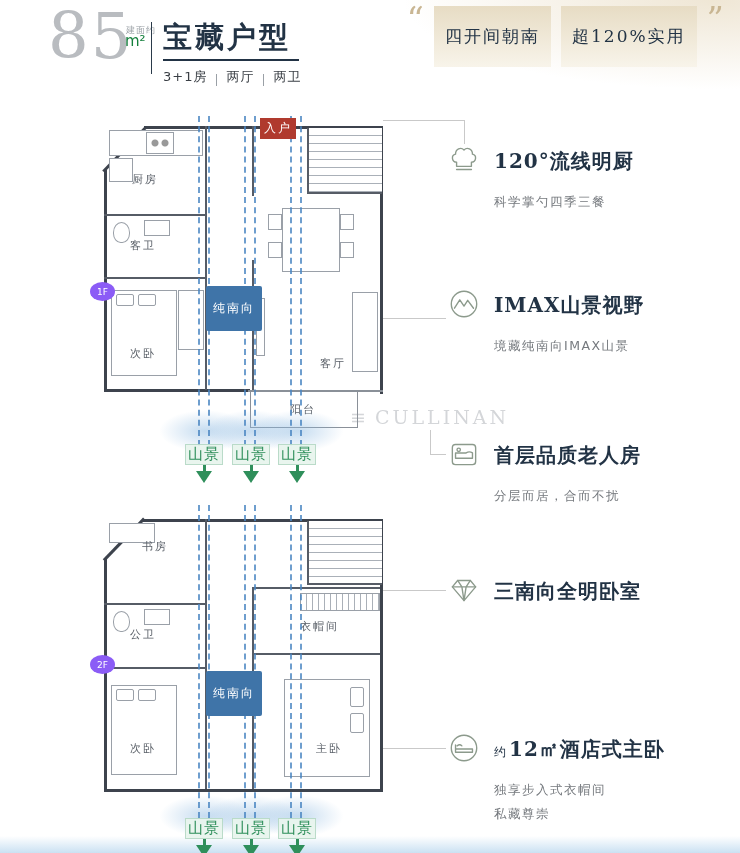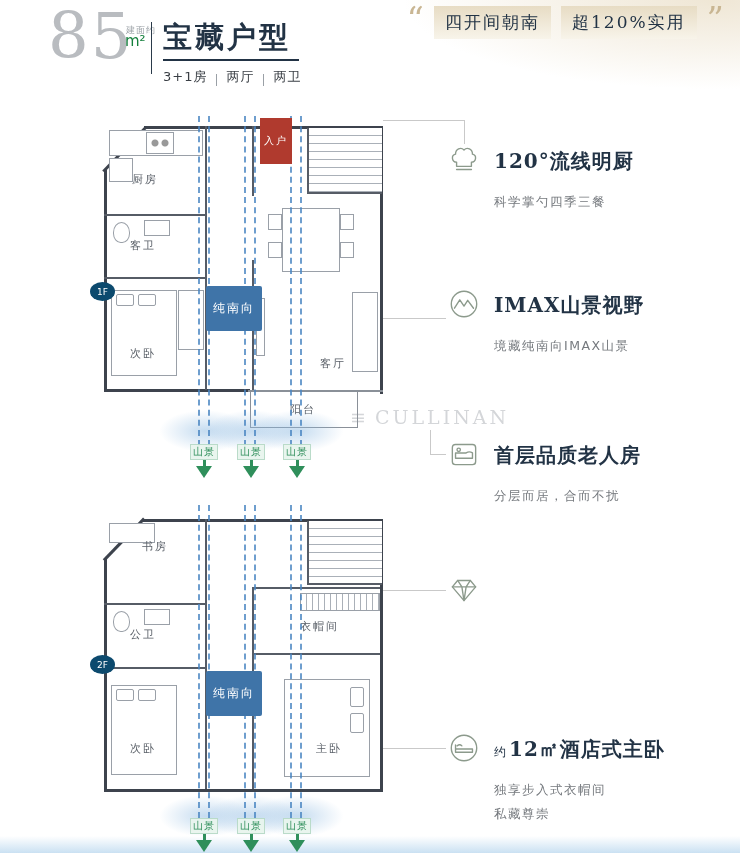--- a/index.html
+++ b/index.html
@@ -15,46 +15,46 @@
   #header-divider{position:absolute;left:151px;top:22px;width:1px;height:52px;background:#2a3a4a}
   #main-title{position:absolute;left:163px;top:18px;font-family:"DejaVu Serif","Liberation Serif",serif;
     font-size:29px;font-weight:700;letter-spacing:3px;color:#223345}
   #title-underline{position:absolute;left:163px;top:59px;width:136px;height:2px;background:#223345}
   #subtitle{position:absolute;left:163px;top:68px;display:flex;align-items:flex-end;
     font-size:13px;color:#3a3f45;letter-spacing:1px}
   .sub-sep{width:1px;height:12px;background:#9aa0a6;margin:0 9px}
   #tags{position:absolute;right:16px;top:6px;display:flex;align-items:flex-start;gap:10px}
   .quote{font-family:"DejaVu Serif","Liberation Serif",serif;font-size:34px;line-height:.8;color:#c9b693}
   .tag{background:linear-gradient(180deg,#e7dcc4,#f8f4ea);color:#223345;font-size:17px;
-    padding:5px 11px;letter-spacing:2px;font-family:"DejaVu Serif","Liberation Serif",serif;white-space:nowrap}
+    padding:19px 11px;letter-spacing:2px;font-family:"DejaVu Serif","Liberation Serif",serif;white-space:nowrap}
   
   .plan{position:absolute;width:318px}
   .wall{position:absolute;background:#3d434d}
   .iwall{position:absolute;background:#565c66}
   .thinwall{position:absolute;background:#8a9098}
   .balcony{position:absolute;border:1.5px solid #8a9098;border-top:none}
   .fix{position:absolute;border:1px solid #9aa0a8;background:#fff}
   .round-fix{position:absolute;border:1px solid #9aa0a8;background:#fff;border-radius:50% 50% 45% 45%}
   .stairs{position:absolute;background:repeating-linear-gradient(180deg,#fff 0 7px,#aab0b8 7px 8px);
     border-left:2px solid #565c66;border-bottom:2px solid #565c66}
   .closet-rack{position:absolute;background:repeating-linear-gradient(90deg,#fff 0 5px,#aab0b8 5px 6px);
     border:1px solid #9aa0a8}
   .room-label{position:absolute;color:#5a6068;font-size:11px;letter-spacing:2px;white-space:nowrap}
   .dash{position:absolute;width:0;border-left:2px dashed #4a86c2;opacity:.8;z-index:4}
   .south-badge{position:absolute;background:#3f74a8;color:#fff;font-size:12px;letter-spacing:2px;
     padding:14px 7px;z-index:6;white-space:nowrap;border-radius:2px}
-  .floor-badge{position:absolute;width:25px;height:19px;border-radius:50%;background:#0c4a6e;color:#fff;
+  .floor-badge{position:absolute;width:25px;height:19px;border-radius:50%;background:#8b5cf6;color:#fff;
     font-size:9px;display:flex;align-items:center;justify-content:center;z-index:6}
-  .entry-badge{position:absolute;background:#b03a2e;color:#fff;font-size:10px;letter-spacing:2px;
-    padding:16px 4px;z-index:6;white-space:nowrap}
+  .entry-badge{position:absolute;background:#b03a2e;color:#fff;font-size:12px;letter-spacing:2px;
+    padding:2px 4px;z-index:6;white-space:nowrap}
   .glow{position:absolute;width:92px;height:42px;z-index:1;
     background:radial-gradient(ellipse at center,rgba(140,185,225,.5),rgba(140,185,225,0) 70%)}
   
   .arrow-group{position:absolute;width:40px;display:flex;flex-direction:column;align-items:center;z-index:6}
-  .arrow-label{color:#2f8f5b;font-size:10px;letter-spacing:1px;background:rgba(232,244,237,.95);
+  .arrow-label{color:#2f8f5b;font-size:15px;letter-spacing:1px;background:rgba(232,244,237,.95);
     border:1px solid rgba(47,143,91,.25);padding:0 2px}
   .arrow-stem{width:3px;height:6px;background:#2f8f5b}
   .arrow-head{width:0;height:0;border-left:8px solid transparent;border-right:8px solid transparent;
     border-top:12px solid #2f8f5b}
   
   .conn{position:absolute;background:#c9c9c9;z-index:2}
   .feature{position:absolute;left:446px;width:292px}
   .f-icon{position:absolute;left:0;top:2px;width:36px;height:36px}
   .f-icon svg{width:36px;height:36px;stroke:#8c9a8c;fill:none;stroke-width:1.3;
     stroke-linecap:round;stroke-linejoin:round}
@@ -279,20 +279,21 @@
   </div>
 </div>
 
 <div class="feature" style="top:570px">
   <div class="f-icon">
     <svg viewBox="0 0 34 34">
         <path d="M11 8 L23 8 L28 14 L17 27 L6 14 Z"></path>
         <path d="M6 14 L28 14 M11 8 L15 14 L17 27 M23 8 L19 14 L17 27"></path>
       </svg>
   </div>
+  <div class="f-title"><span>三南向全明卧室</span></div>
 </div>
 
 <div class="feature" style="top:728px">
   <div class="f-icon">
     <svg viewBox="0 0 34 34">
         <circle cx="17" cy="17" r="12"></circle>
         <path d="M9 21 V14 M9 18 H25 V21 M10.5 15 Q13 13 15 15 M9 21 H25"></path>
       </svg>
   </div>
   <div class="f-title"><span class="f-prefix">约</span><span>12㎡酒店式主卧</span></div>

